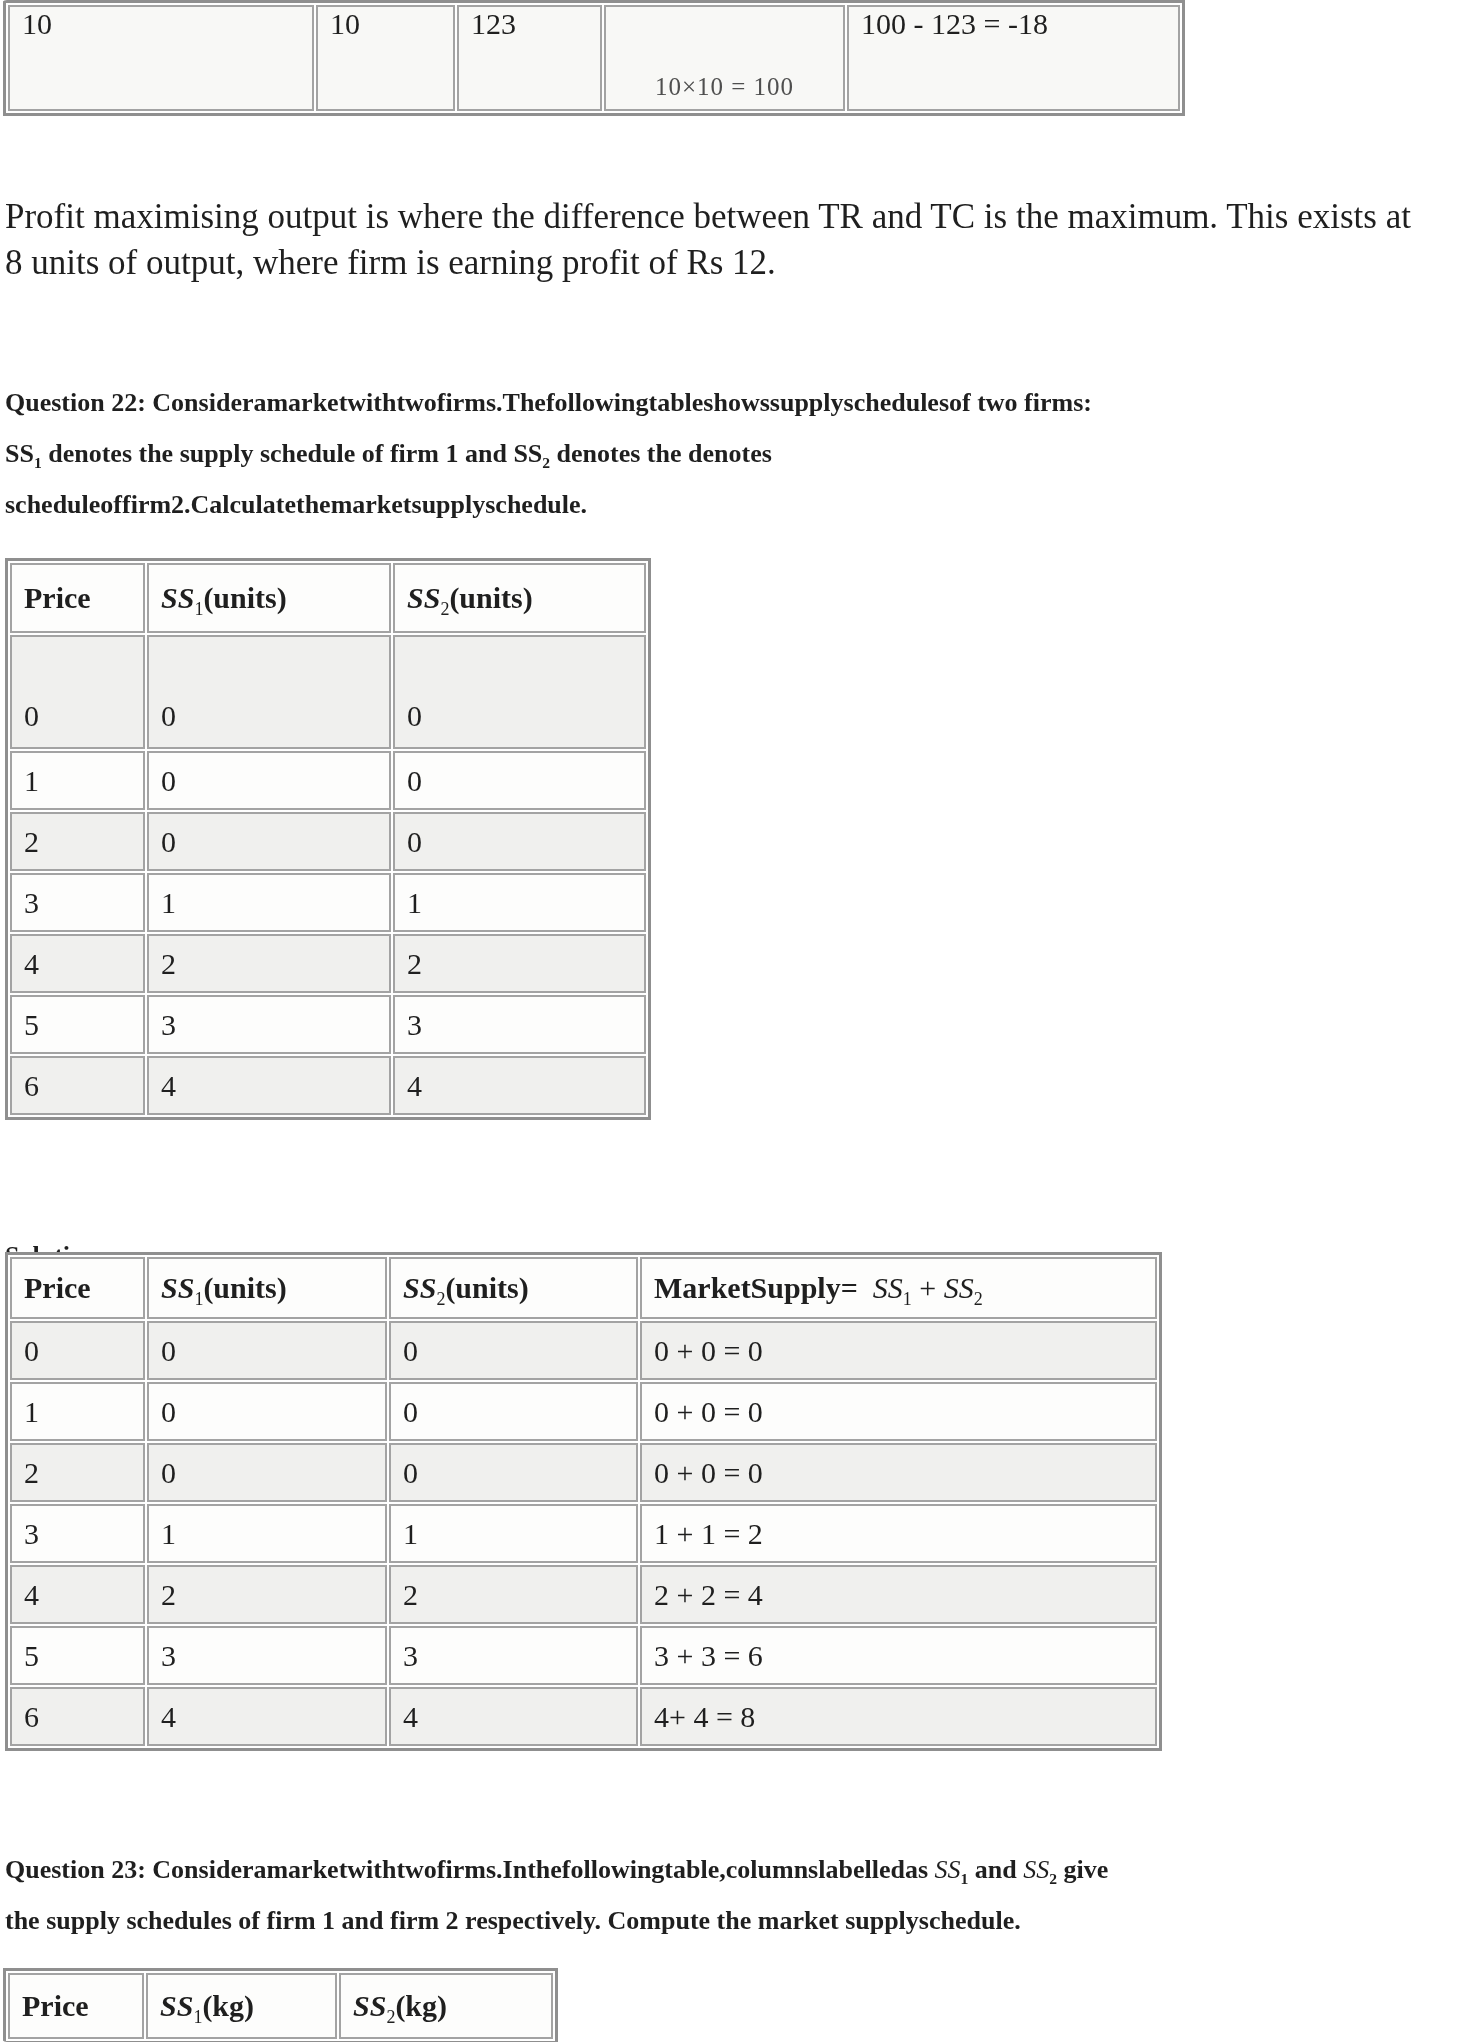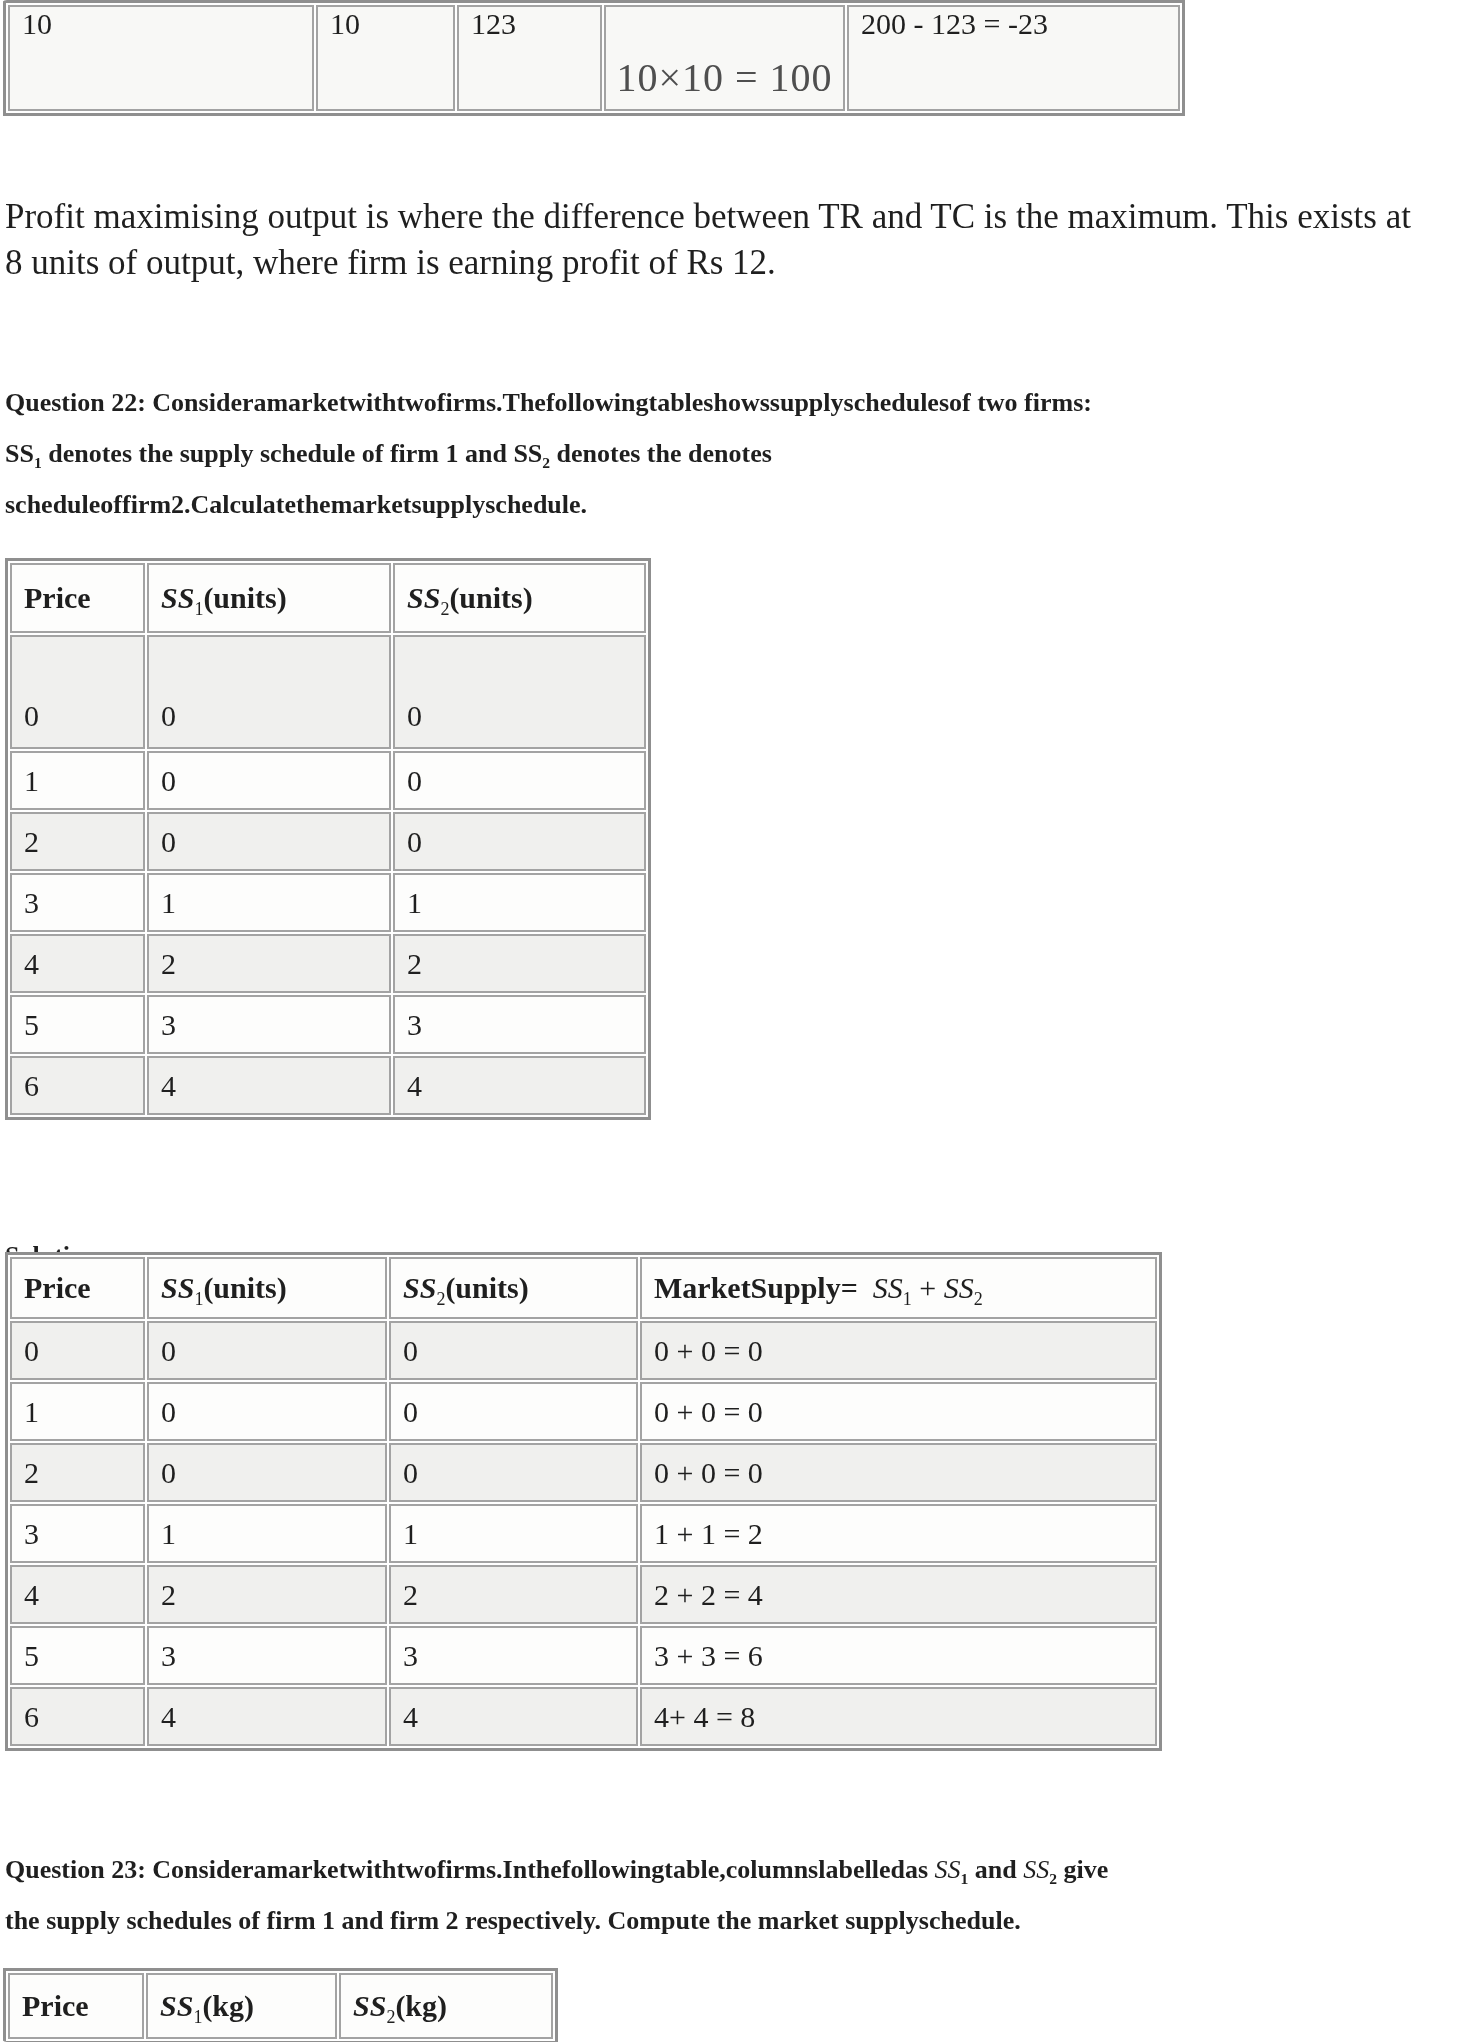--- a/index.html
+++ b/index.html
@@ -15,21 +15,21 @@
   .hb{font-weight:bold;margin-top:40px;}
   .ssi{font-style:italic;font-weight:600;}
   .mi{font-style:italic;font-weight:normal;}
   sub{font-size:0.6em;line-height:0;}
   .rest{font-weight:bold;}
 
   
   .top-tbl{left:3px;top:0px;}
   .top-tbl td{height:94px;vertical-align:top;padding-top:8px;background:#f8f8f6;}
   .top-tbl td.math-cell{vertical-align:bottom;text-align:center;padding:0 4px 8px 4px;
-            color:#4f4f4f;font-size:40px;letter-spacing:1px;}
+            color:#4f4f4f;font-size:25px;letter-spacing:1px;}
 
   
   tr.shaded td{background:#f0f0ee;}
   tr.plain td{background:#fdfdfc;}
   .data-tbl td{height:55px;vertical-align:middle;}
   .t1{left:5px;top:558px;}
   .t1 th{height:66px;}
   .t1 tr.tall td{height:96px;vertical-align:bottom;padding-bottom:14px;}
   .t2{left:5px;top:1252px;}
   .t2 th{height:58px;vertical-align:top;padding-top:10px;}
@@ -55,21 +55,21 @@
         <col style="width:145px">
         <col style="width:241px">
         <col style="width:333px">
       </colgroup>
     <tbody>
       <tr>
         <td>10</td>
         <td>10</td>
         <td>123</td>
         <td class="math-cell">10×10 = 100</td>
-        <td>200 - 123 = -23</td>
+        <td>100 - 123 = -18</td>
       </tr>
     </tbody>
   </table>
 
   <div class="para">
     <div>Profit maximising output is where the difference between TR and TC is the maximum. This exists at</div>
     <div>8 units of output, where firm is earning profit of Rs 12.</div>
   </div>
 
   <div class="question q22">

